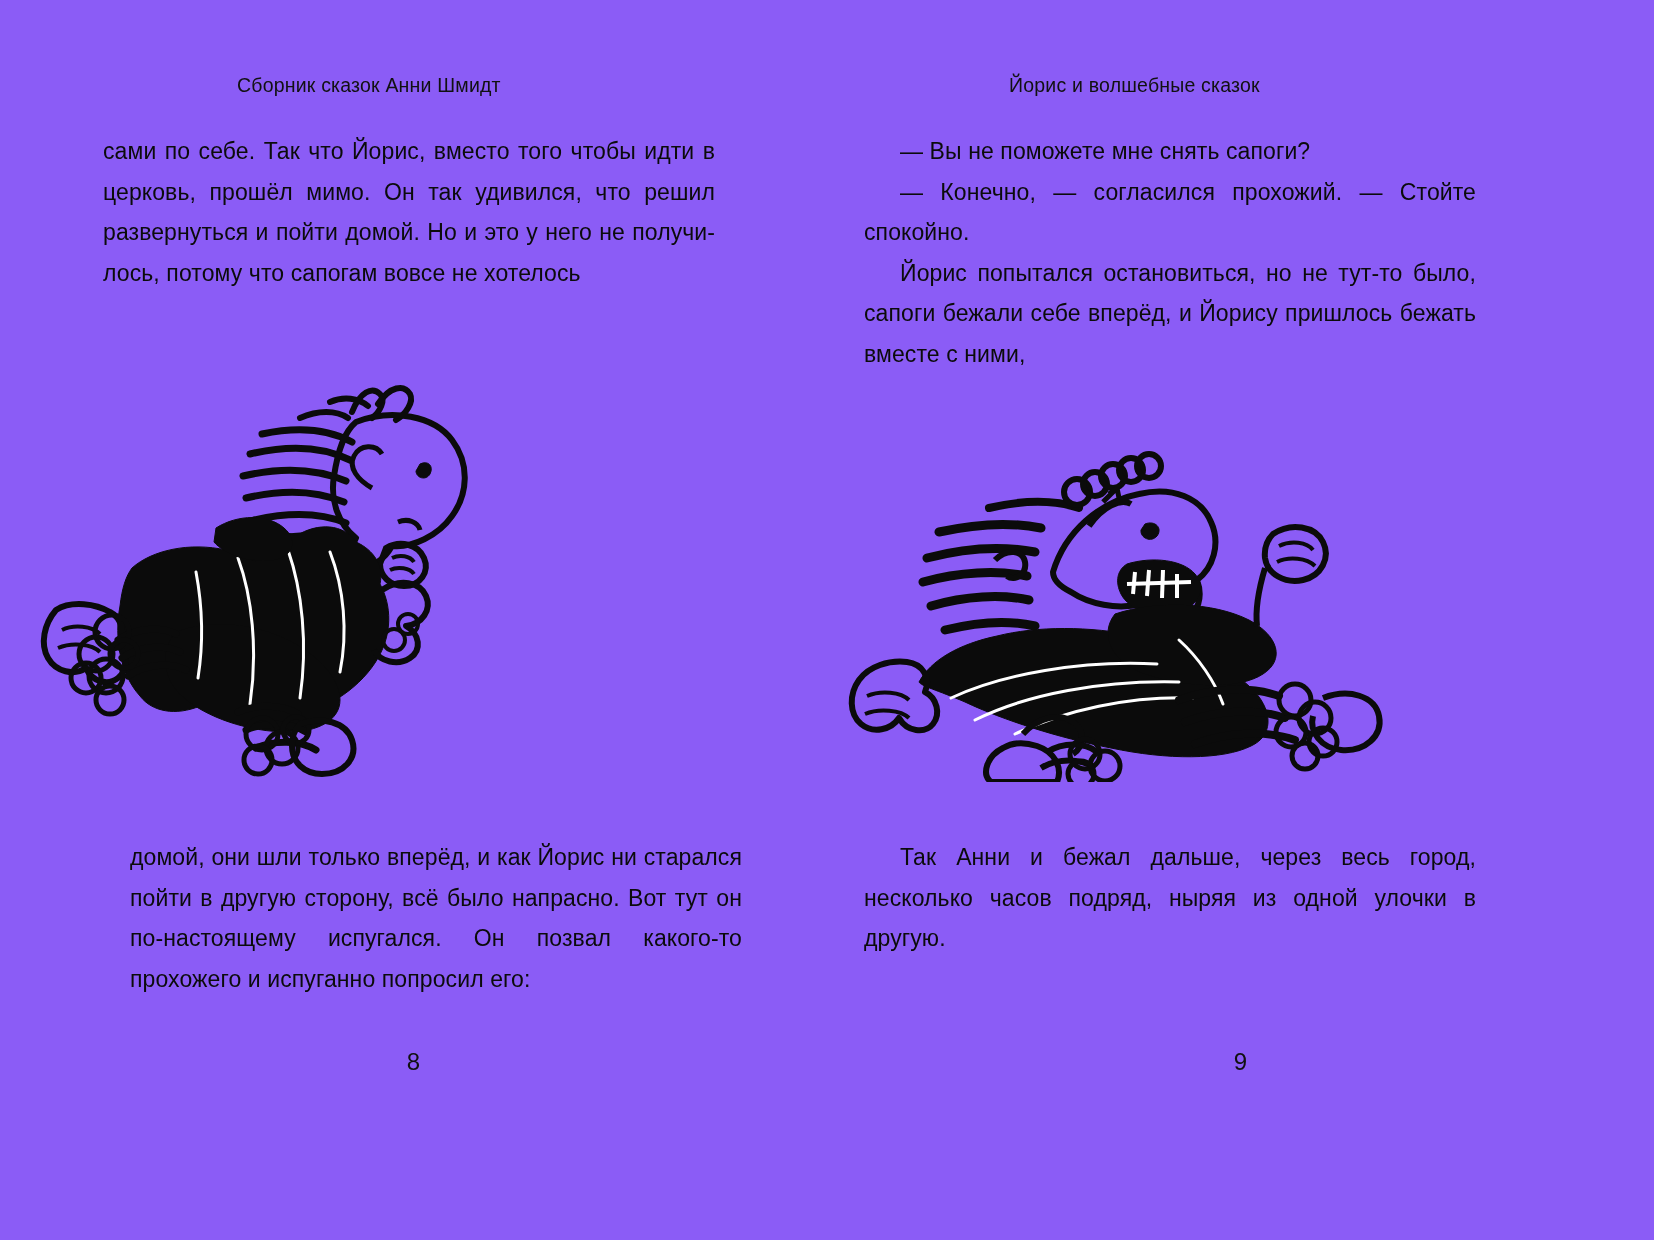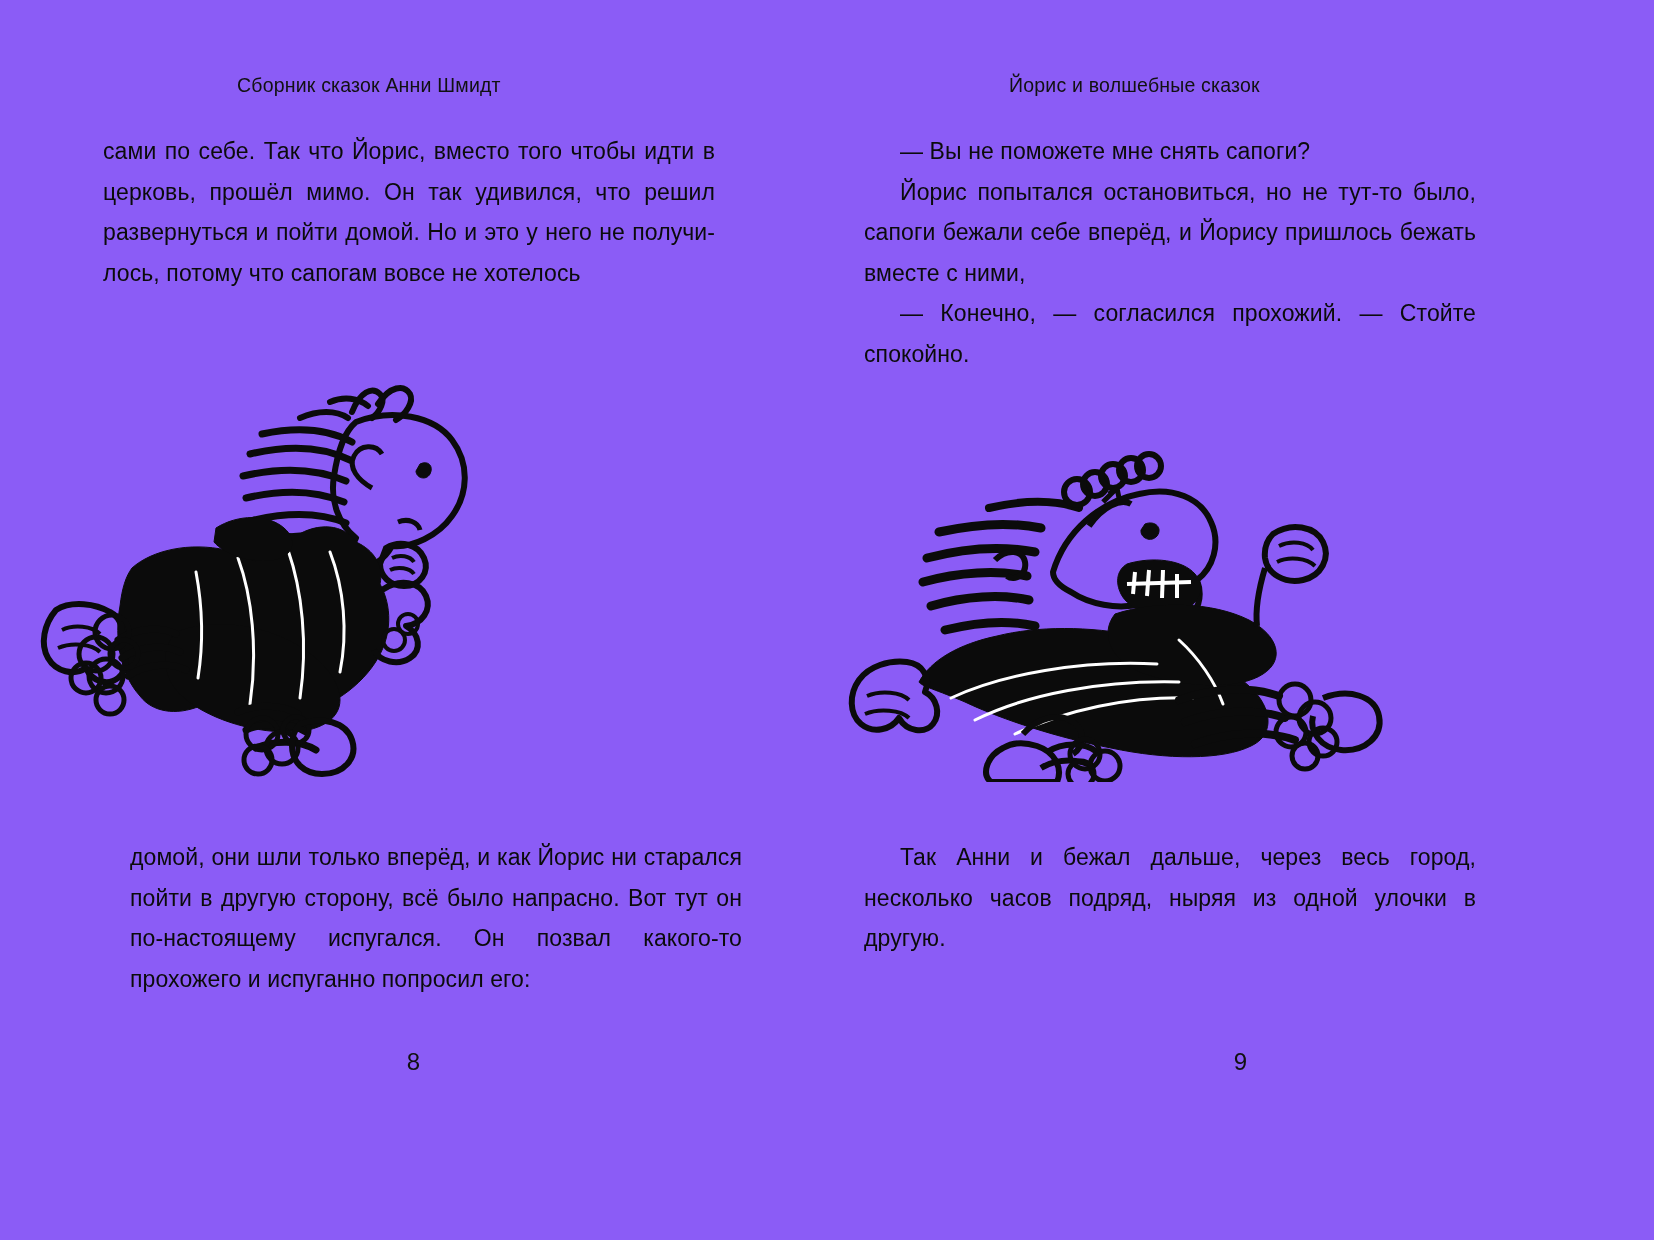--- a/index.html
+++ b/index.html
@@ -242,22 +242,22 @@
 
     <div class="folio folio-left">8</div>
   </div>
 
   <div class="page page-right">
 
     <div class="running-head rh-right">Йорис и волшебные сказок</div>
 
     <div class="col block-top">
       <p class="para indent">— Вы не поможете мне снять сапоги?</p>
+      <p class="para indent">— Конечно, — согласился прохожий. — Стойте спокойно.</p>
       <p class="para indent">Йорис попытался остановиться, но не тут-то было, сапоги бежали себе вперёд, и Йорису пришлось бежать вместе с ними,</p>
-      <p class="para indent">— Конечно, — согласился прохожий. — Стойте спокойно.</p>
     </div>
 
     <div class="art art-right">
       <svg width="827" height="400" viewBox="0 0 827 400" xmlns="http://www.w3.org/2000/svg" aria-hidden="true">
         <g fill="#0b0b0b" stroke="#0b0b0b">
 
           <g stroke-width="9" stroke-linecap="round" fill="none">
             <path d="M112 150 C148 142, 184 140, 214 146"></path>
             <path d="M100 176 C138 166, 176 164, 208 170"></path>
             <path d="M96 200 C132 190, 170 188, 200 194"></path>

